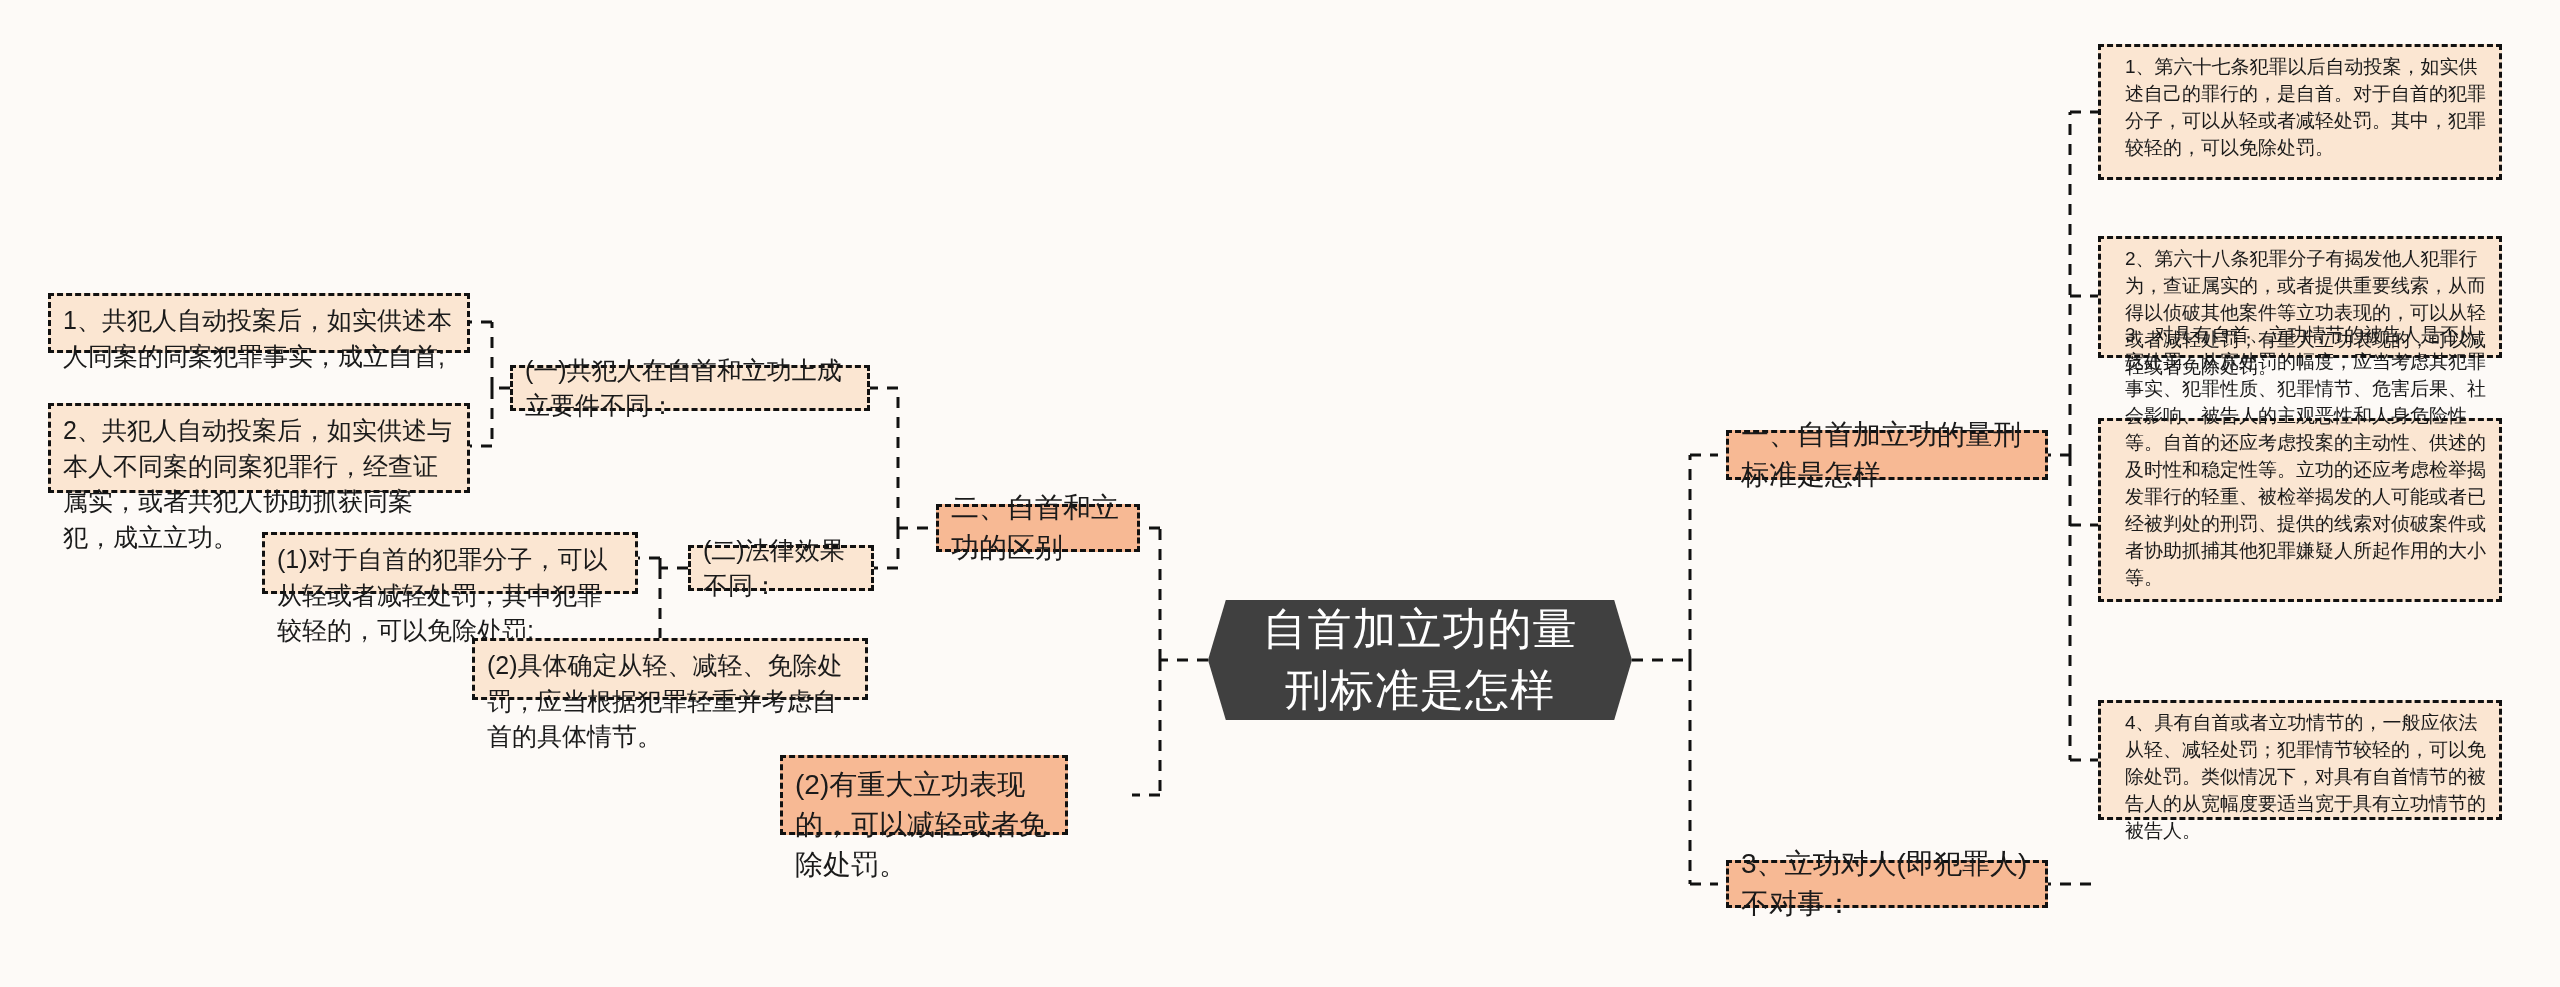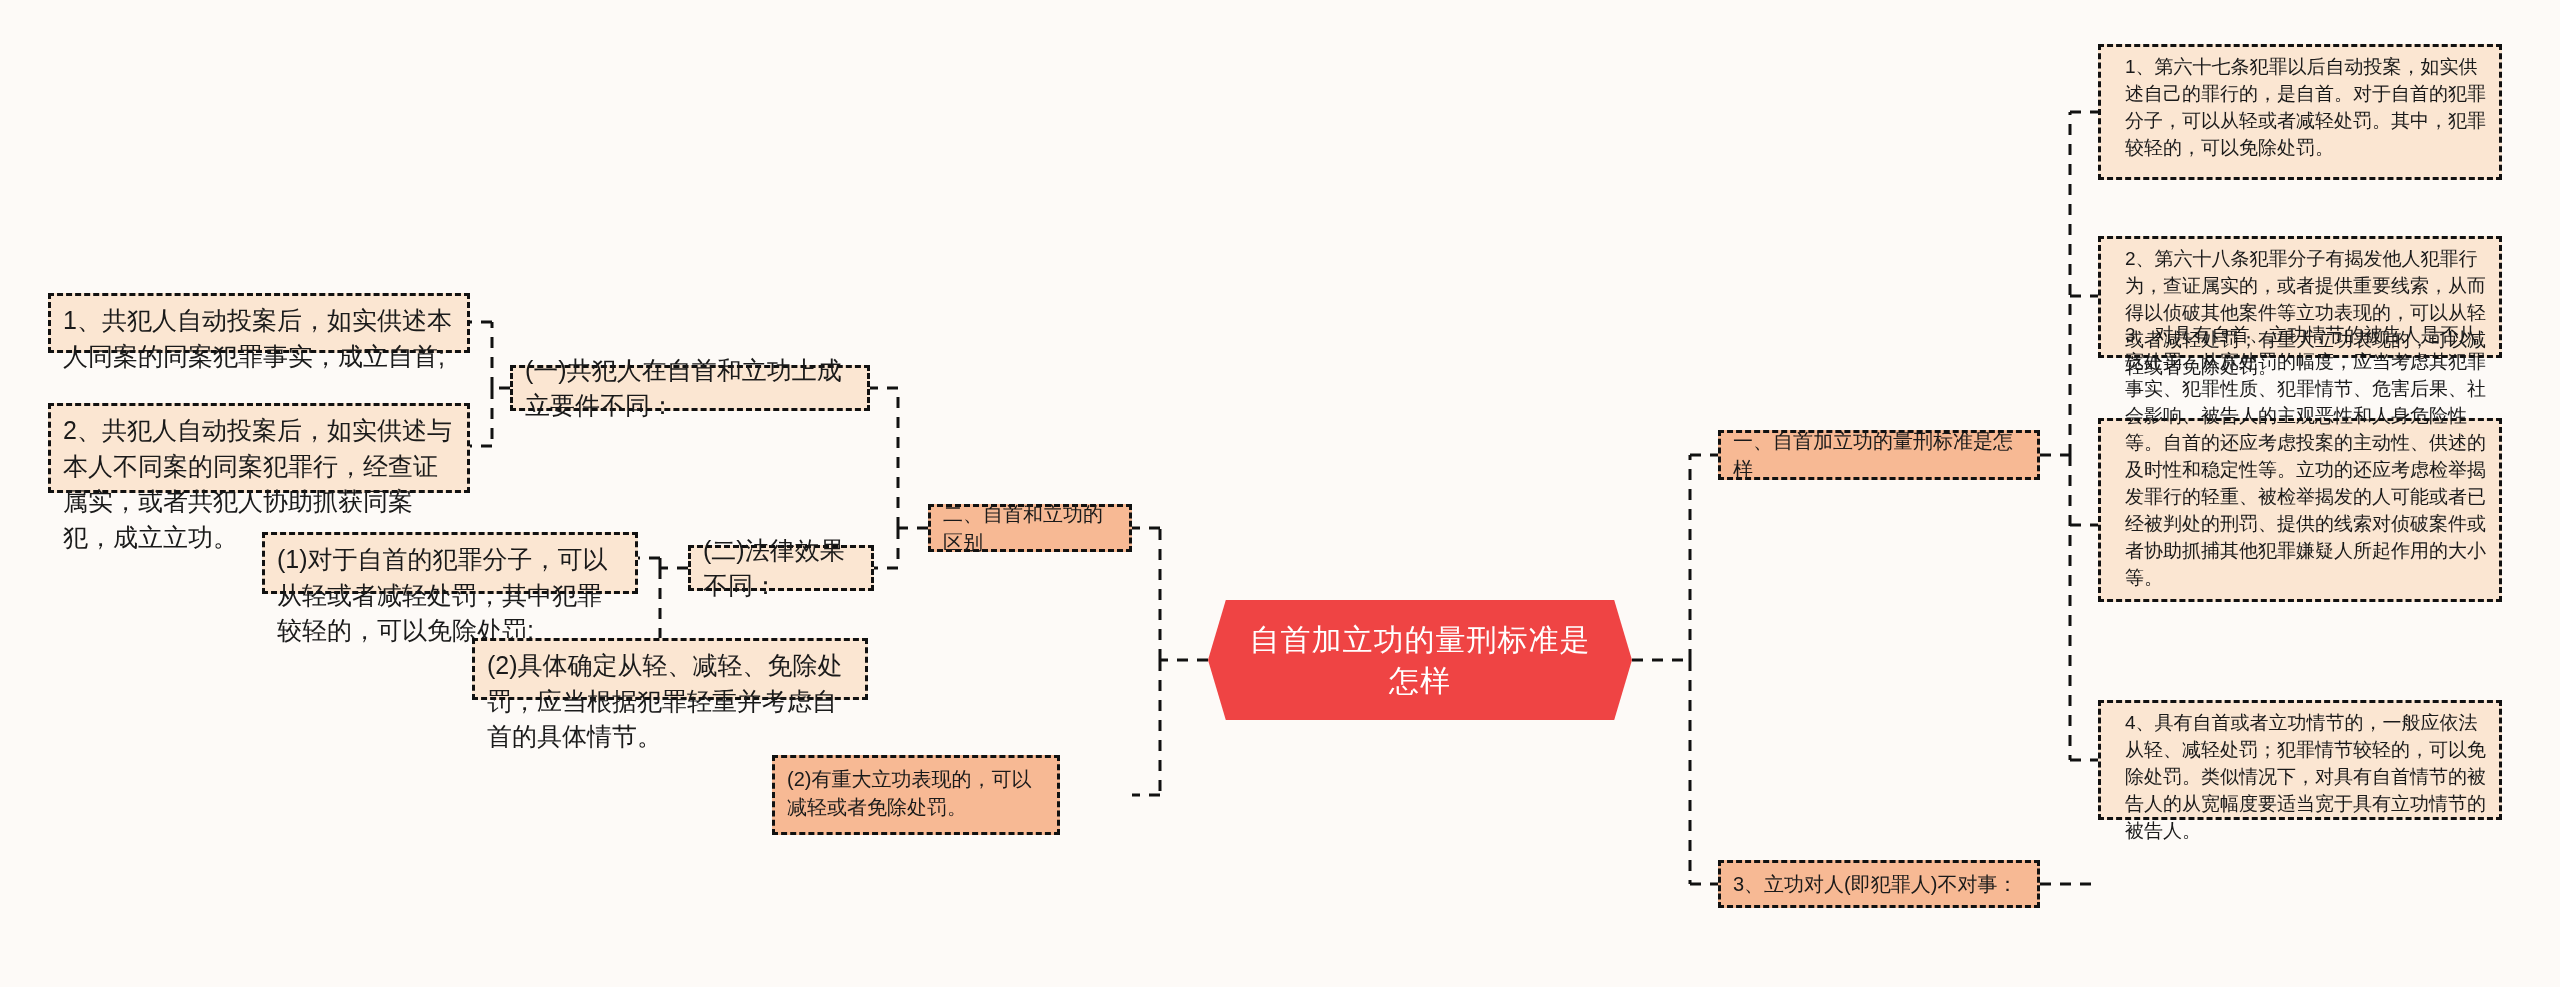--- a/index.html
+++ b/index.html
@@ -24,33 +24,33 @@
     line-height:1.42;
     color:#1a1a1a;
     white-space:pre-wrap;
     word-break:break-all;
   }
   .n-light{background:#fbe6d2;}
   .n-mid{background:#f7b994;}
 
   .root{
     position:absolute;
-    background:#ef4444;
+    background:#404040;
     color:#ffffff;
     display:flex;align-items:center;justify-content:flex-start;
     text-align:center;
-    font-size:30px;
+    font-size:44px;
     line-height:1.38;
     letter-spacing:1px;
     clip-path:polygon(0% 50%, 4.2% 0%, 95.8% 0%, 100% 50%, 95.8% 100%, 4.2% 100%);
     padding:0 34px;
     box-sizing:border-box;
   }
 
-  .fs-l{font-size:20px;}
+  .fs-l{font-size:28px;margin-left:8px;}
   .fs-m{font-size:25px;}
   .fs-s{font-size:19px;padding-left:24px;}
 </style>
 </head>
 <body>
 
 <div id="canvas">
 
   <svg id="links" viewBox="0 0 2560 987">
 

